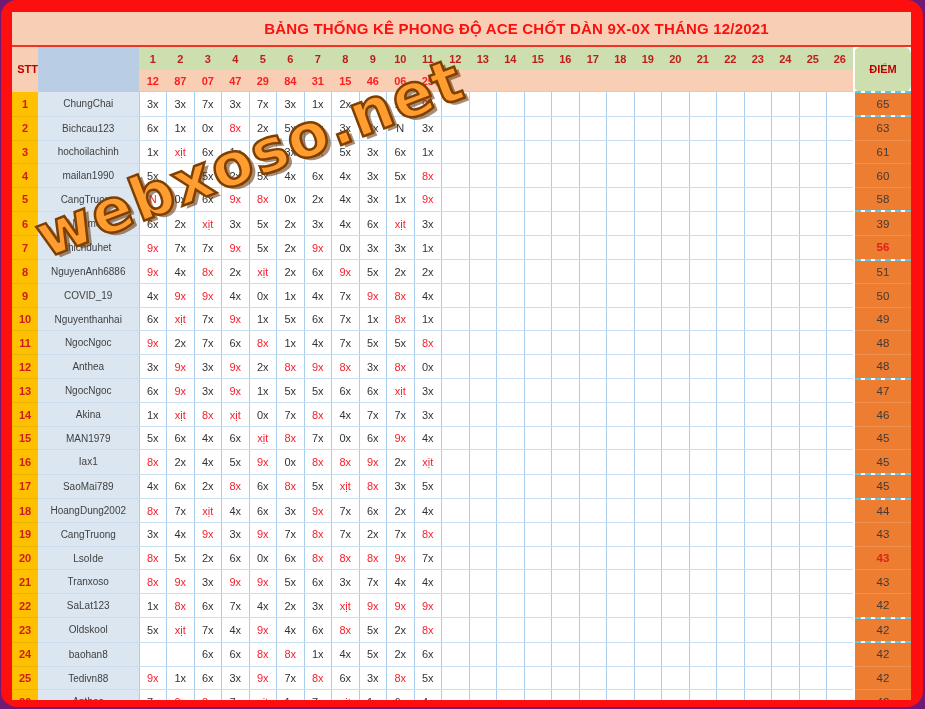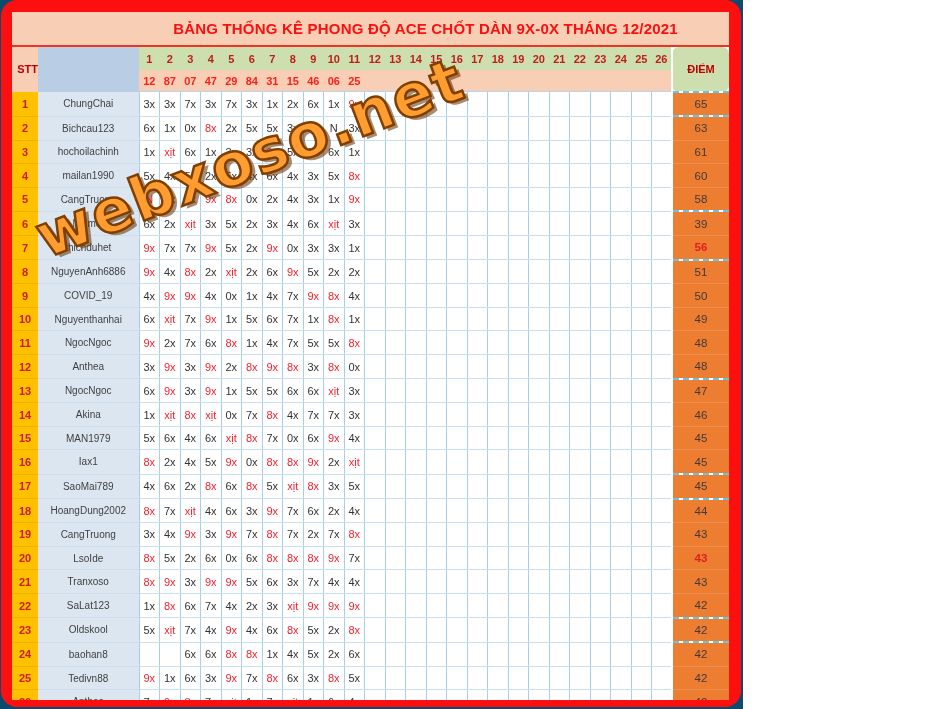--- a/index.html
+++ b/index.html
@@ -1,16 +1,16 @@
 <!DOCTYPE html>
 <html><head>
 <meta charset="utf-8">
 <style>
   html,body{margin:0;padding:0;background:#fff;}
-  .page{position:relative;width:743px;height:709px;background:#0c4a6e;overflow:hidden;
+  .page{position:relative;width:925px;height:709px;background:#701a75;overflow:hidden;
         font-family:"Liberation Sans","DejaVu Sans",sans-serif;}
   .frame{position:absolute;left:1px;top:0;right:2px;bottom:2px;background:#fe0f0f;border-radius:16px;}
   .inner{position:absolute;left:11px;top:12px;right:12px;bottom:7px;background:#ffffff;overflow:hidden;}
   .title-bar{height:33px;background:#f8cfb4;border-bottom:2px solid #ee3426;display:flex;
              align-items:center;justify-content:center;}
   .title-bar span{color:#fb0f0f;font-weight:bold;font-size:15px;letter-spacing:.2px;padding-left:110px;}
   table{width:100%;border-collapse:collapse;table-layout:fixed;}
   col.c-stt{width:26px;} col.c-name{width:101px;} col.c-diem{width:57px;}
   th,td{padding:0;text-align:center;vertical-align:middle;font-size:11px;overflow:hidden;white-space:nowrap;}
   thead tr.r1 th{height:23px;} thead tr.r2 th{height:21px;}

